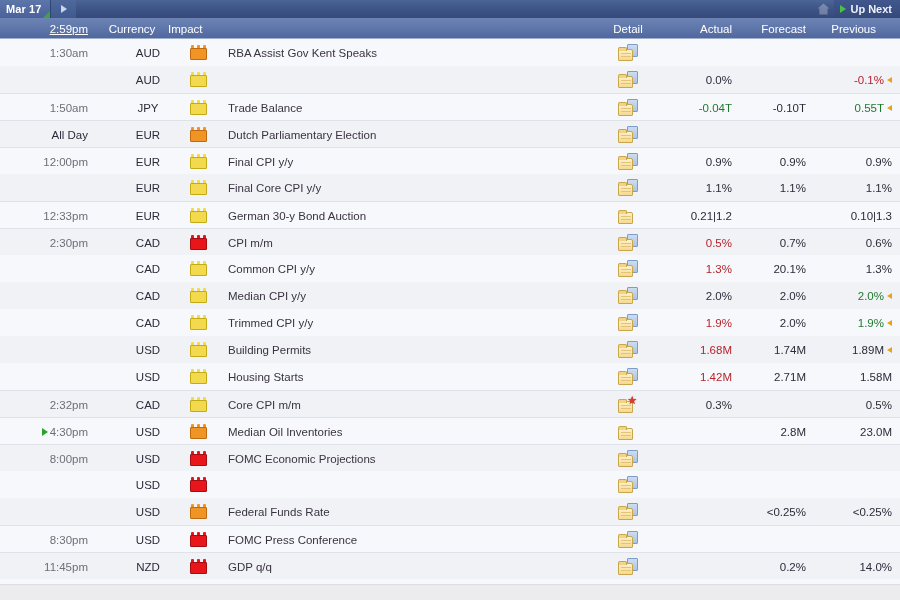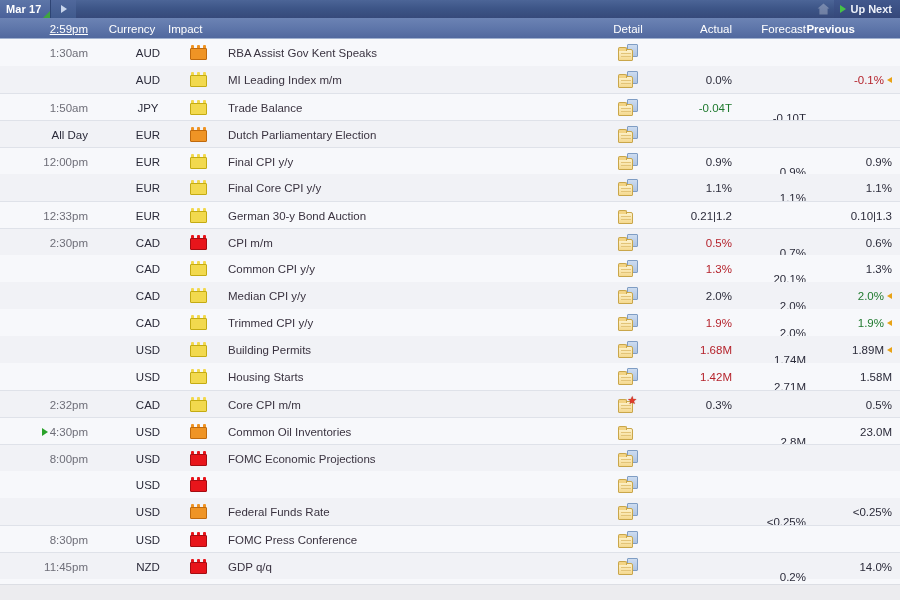--- a/index.html
+++ b/index.html
@@ -88,21 +88,21 @@
   }
   .colhead .time-h {
     left: 0; width: 96px; justify-content: flex-end; padding-right: 8px;
     text-decoration: underline; cursor: pointer;
   }
   .colhead .cur-h  { left: 96px;  width: 72px; justify-content: center; }
   .colhead .imp-h  { left: 168px; width: 60px; justify-content: flex-start; padding-left: 0; }
   .colhead .det-h  { left: 586px; width: 84px; justify-content: center; }
   .colhead .act-h  { left: 670px; width: 74px; justify-content: flex-end; padding-right: 12px; }
   .colhead .fc-h   { left: 744px; width: 74px; justify-content: flex-end; padding-right: 12px; }
-  .colhead .prv-h  { left: 781px; width: 82px; justify-content: flex-end; padding-right: 8px; font-weight: bold; }
+  .colhead .prv-h  { left: 818px; width: 82px; justify-content: flex-end; padding-right: 24px; }
 
   
   .rows { position: relative; }
   .row {
     height: 27px;
     position: relative;
     background: #f7f8fb;
     font-size: 11.5px;
     color: #2b2b3a;
   }
@@ -113,21 +113,21 @@
     display: flex; align-items: center;
     white-space: nowrap;
   }
   .c-time { left: 0;   width: 96px;  justify-content: flex-end; padding-right: 8px; color:#6e6e78; }
   .c-time.allday { color:#2b2b3a;padding-left:7px; }
   .c-cur  { left: 112px;  width: 72px; justify-content: center; color:#2b2b3a; }
   .c-imp  { left: 168px; width: 60px; justify-content: center; }
   .c-evt  { left: 228px; width: 356px; justify-content: flex-start; color:#3a3340; }
   .c-det  { left: 586px; width: 84px; justify-content: center; }
   .c-act  { left: 670px; width: 74px; justify-content: flex-end; padding-right: 12px; }
-  .c-fc   { left: 744px; width: 74px; justify-content: flex-end; padding-right: 12px; margin-top: 10px; }
+  .c-fc   { left: 744px; width: 74px; justify-content: flex-end; padding-right: 12px; }
   .c-prv  { left: 818px; width: 82px; justify-content: flex-end; padding-right: 8px; }
 
   .v-red   { color: #b5232c; }
   .v-green { color: #1f7a2e; }
   .v-black { color: #2b2b3a; }
 
   
   .c-time .nexttri {
     width: 0; height: 0;
     border-top: 4px solid transparent;
@@ -283,21 +283,20 @@
         <div class="cell c-imp">
           <span class="imp">
             <span class="teeth">
               <i style="background:#f2d94e"></i>
               <i style="background:#f2d94e"></i>
               <i style="background:#f2d94e"></i>
             </span>
             <span class="body" style="background:#f2d94e;border:1px solid #c4ab13"></span>
           </span>
         </div>
-        <div class="cell c-evt">MI Leading Index m/m</div>
         <div class="cell c-det">
           <span class="det">
             <span class="page"></span>
             <span class="fold"></span>
           </span>
         </div>
         <div class="cell c-act v-black">0.0%</div>
         <div class="cell c-fc v-black"></div>
         <div class="cell c-prv v-red">
           <span>-0.1%</span>
@@ -321,20 +320,24 @@
         </div>
         <div class="cell c-evt">Trade Balance</div>
         <div class="cell c-det">
           <span class="det">
             <span class="page"></span>
             <span class="fold"></span>
           </span>
         </div>
         <div class="cell c-act v-green">-0.04T</div>
         <div class="cell c-fc v-black">-0.10T</div>
+        <div class="cell c-prv v-green">
+          <span>0.55T</span>
+          <span class="rev"></span>
+        </div>
       </div>
       <div class="row alt grp">
         <div class="cell c-time allday">
           <span>All Day</span>
         </div>
         <div class="cell c-cur">EUR</div>
         <div class="cell c-imp">
           <span class="imp">
             <span class="teeth">
               <i style="background:#ef9425"></i>
@@ -648,21 +651,21 @@
         <div class="cell c-imp">
           <span class="imp">
             <span class="teeth">
               <i style="background:#ef9425"></i>
               <i style="background:#ef9425"></i>
               <i style="background:#ef9425"></i>
             </span>
             <span class="body" style="background:#ef9425;border:1px solid #c06a0d"></span>
           </span>
         </div>
-        <div class="cell c-evt">Common Oil Inventories</div>
+        <div class="cell c-evt">Median Oil Inventories</div>
         <div class="cell c-det">
           <span class="det plain">
             <span class="fold"></span>
           </span>
         </div>
         <div class="cell c-act v-black"></div>
         <div class="cell c-fc v-black">2.8M</div>
         <div class="cell c-prv v-black">
           <span>23.0M</span>
         </div>

